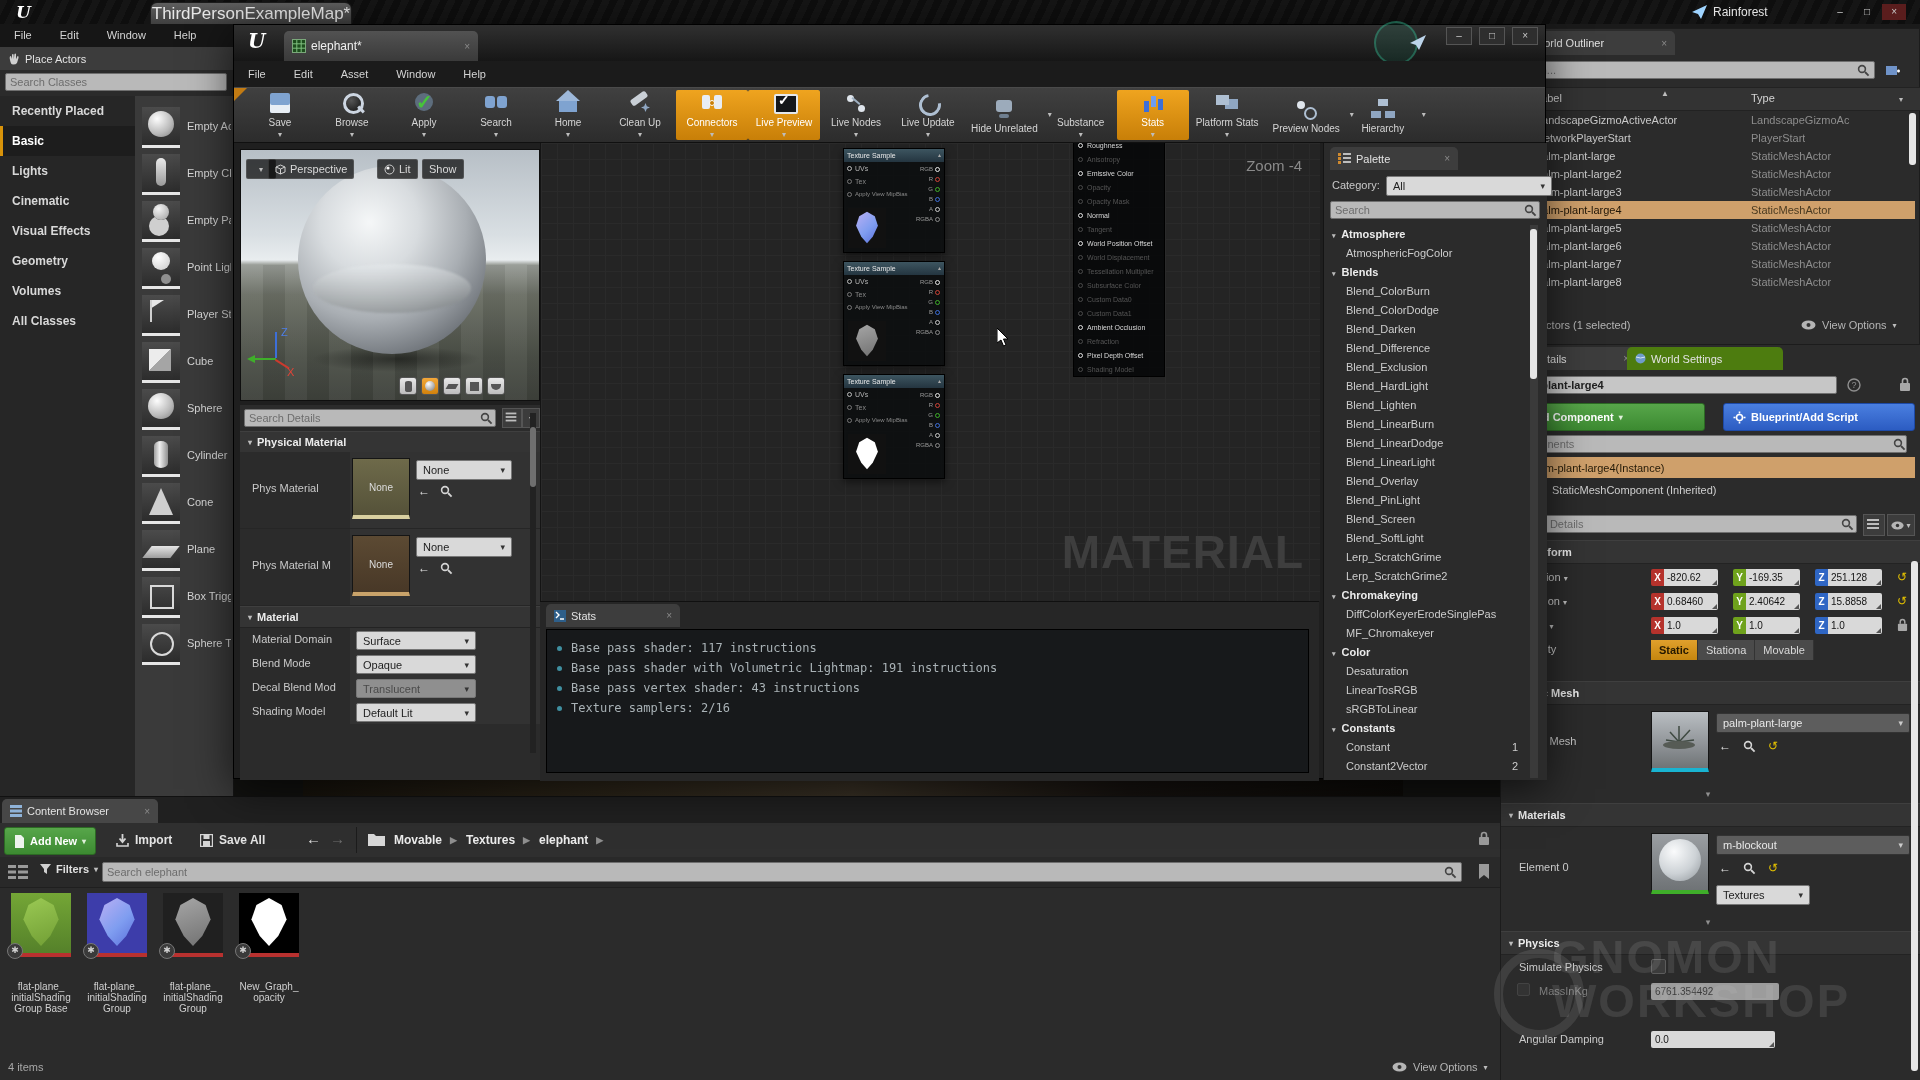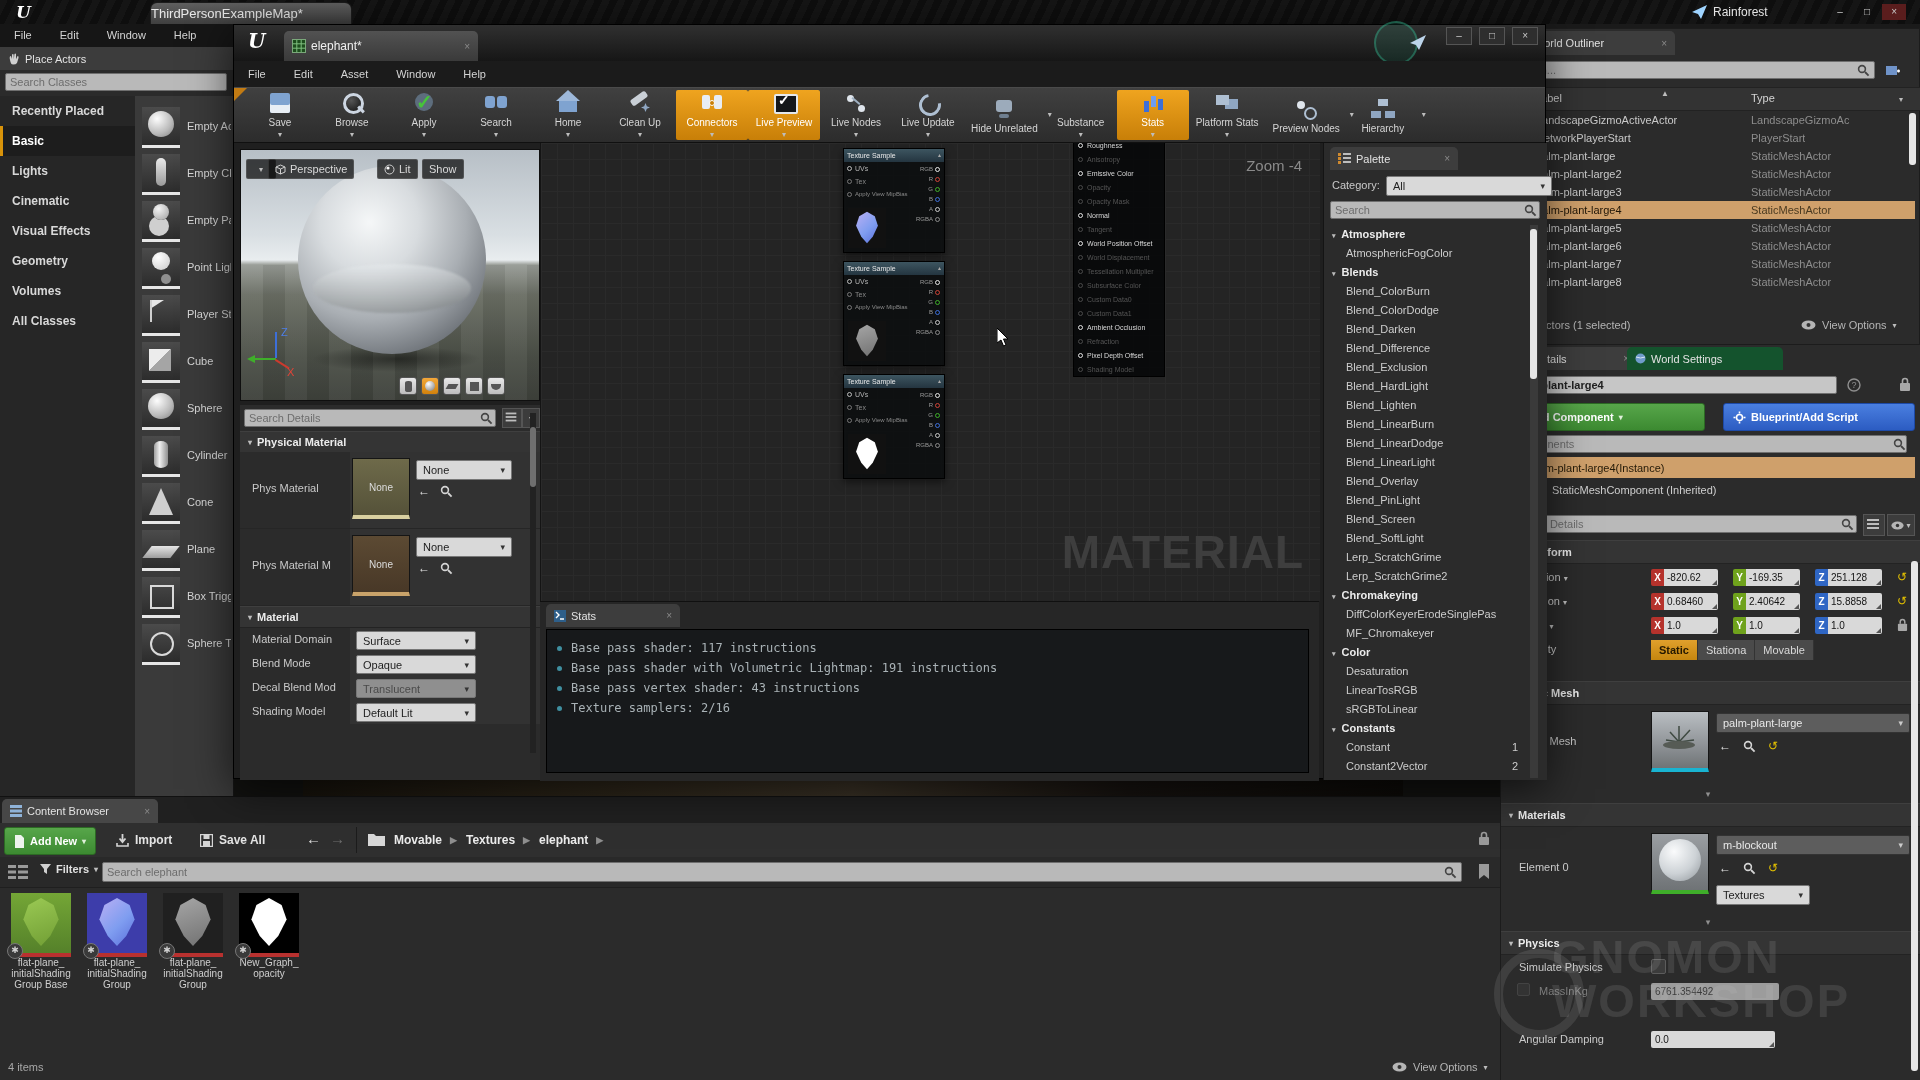--- a/index.html
+++ b/index.html
@@ -5,21 +5,21 @@
   html,body{margin:0;padding:0;background:#000;}
   #root{position:relative;width:1920px;height:1080px;overflow:hidden;background:#1a1a1a;
         font-family:"Liberation Sans",sans-serif;color:#cfcfcf;font-size:11px;-webkit-font-smoothing:antialiased;}
   .a{position:absolute;}
   .nowrap{white-space:nowrap;overflow:hidden;text-overflow:clip;}
   input{font-family:"Liberation Sans",sans-serif;}
   
   #topbar{left:0;top:0;width:1920px;height:24px;background:repeating-linear-gradient(115deg,#151515 0 7px,#0e0e0e 7px 14px);}
   .ue-logo{font-family:"DejaVu Serif",serif;font-style:italic;font-weight:bold;color:#fff;font-size:17px;line-height:22px;}
   .level-tab{background:linear-gradient(#5f5f5f,#3e3e3e);border-radius:7px 7px 0 0;color:#e8e8e8;
-             line-height:22px;font-size:13px;border:1px solid #1c1c1c;border-bottom:none;}
+             text-align:center;line-height:22px;font-size:17px;border:1px solid #1c1c1c;border-bottom:none;}
   .winbtn{display:inline-block;width:24px;height:16px;text-align:center;line-height:15px;color:#c9c9c9;font-size:10px;}
   .winbtn.close{background:#5a1d1d;}
   
   .menubar{background:#161616;display:flex;align-items:center;gap:0;}
   .menu-item{padding:0 14px;line-height:23px;color:#d4d4d4;font-size:11px;}
   
   .panel{background:#2b2b2b;}
   .tab{background:#3d3d3d;border-radius:5px 5px 0 0;display:flex;align-items:center;gap:5px;padding:0 8px;color:#e3e3e3;}
   .tab .x{color:#8a8a8a;margin-left:auto;font-size:10px;}
   .searchbox{background:#b9b9b9;border:1px solid #6f6f6f;border-radius:2px;color:#3a3a3a;font-size:11px;padding:0 4px;height:18px;box-sizing:border-box;width:100%;}
@@ -89,21 +89,21 @@
   .leaf{position:absolute;left:9px;top:4px;width:42px;height:50px;clip-path:polygon(50% 2%,80% 16%,92% 45%,72% 78%,50% 98%,28% 78%,8% 45%,20% 16%);}
   .leaf-green{background:linear-gradient(#74a636,#55812a);}
   .leaf-green .leaf{background:linear-gradient(160deg,#9ccb55,#6f9c33);}
   .leaf-normal{background:#3d3daa;}
   .leaf-normal .leaf{background:linear-gradient(135deg,#c0b2f4,#7f9df0 55%,#5568d8);}
   .leaf-gray{background:#202020;}
   .leaf-gray .leaf{background:linear-gradient(160deg,#a8a8a8,#6f6f6f);}
   .leaf-opacity{background:#000;}
   .leaf-opacity .leaf{background:#fff;}
   .star-badge{position:absolute;left:-4px;bottom:-6px;width:14px;height:14px;border-radius:50%;background:#3a3a3a;border:1px solid #777;color:#cfcfcf;font-size:9px;line-height:13px;text-align:center;}
-  .cb-label{margin-top:0;text-align:center;font-size:10px;line-height:11px;color:#cfcfcf;white-space:pre-line;}
+  .cb-label{margin-top:24px;text-align:center;font-size:10px;line-height:11px;color:#cfcfcf;white-space:pre-line;}
   .bc-item{display:flex;align-items:center;gap:8px;color:#ececec;font-weight:bold;font-size:12px;}
   .bc-item .sep{color:#8f8f8f;font-size:9px;}
   .greenbtn{background:linear-gradient(#57a64a,#3c8a31);border:1px solid #2c6a24;border-radius:3px;color:#fff;font-weight:bold;display:flex;align-items:center;gap:5px;padding:0 9px;}
   
   #matwin{left:233px;top:24px;width:1313px;height:755px;background:#1f1f1f;border:1px solid #000;box-sizing:border-box;box-shadow:0 10px 40px rgba(0,0,0,.65);}
   #mat-titlebar{left:0;top:0;width:100%;height:36px;background:linear-gradient(#303030,#161616);}
   #mat-toolbar{left:0;top:62px;width:100%;height:56px;background:linear-gradient(#404040,#2c2c2c);border-top:1px solid #4a4a4a;border-bottom:1px solid #101010;display:flex;align-items:center;padding-left:10px;box-sizing:border-box;}
   #mat-toolbar::before{content:"";position:absolute;left:0;top:0;border-top:13px solid #c27b13;border-right:13px solid transparent;}
   .tbtn{height:50px;min-width:58px;padding:0 7px;display:flex;flex-direction:column;align-items:center;justify-content:center;gap:2px;color:#d5d5d5;font-size:10px;border-radius:2px;position:relative;}
   .tbtn.active{background:linear-gradient(#efa41f,#c87f08);color:#fff;}
@@ -415,21 +415,21 @@
 
   <div id="rdetails" class="a panel">
     <div class="a tab" style="left:8px;top:2px;width:112px;height:23px;">
       <svg width="11" height="11" viewBox="0 0 11 11">
           <circle cx="5.5" cy="5.5" r="5" fill="#3a7abc"></circle>
           <text x="5.5" y="8.4" font-size="8" fill="#fff" text-anchor="middle" font-family="Liberation Serif">i</text>
         </svg>
       <span>Details</span>
         <span class="x">×</span>
     </div>
-    <div class="a tab" style="left:126px;top:2px;width:140px;height:23px;background:#14532d;">
+    <div class="a tab" style="left:126px;top:2px;width:140px;height:23px;background:#4d7c0f;">
       <svg width="11" height="11" viewBox="0 0 11 11">
           <circle cx="5.5" cy="5.5" r="5" fill="#6f9ccb"></circle>
           <path d="M1 4 Q5.5 6 10 4" stroke="#d9e6f2" fill="none"></path>
         </svg>
       <span class="nowrap">World Settings</span>
     </div>
     <input class="a searchbox" style="left: 6px; top: 31px; width: 330px; background: rgb(198, 198, 198); font-weight: bold; color: rgb(34, 34, 34);" value="palm-plant-large4">
     <svg class="a" style="left:346px;top:33px;" width="14" height="14" viewBox="0 0 14 14">
         <circle cx="7" cy="7" r="6" fill="none" stroke="#8f8f8f" stroke-width="1.4"></circle>
         <text x="7" y="10" font-size="9" fill="#8f8f8f" text-anchor="middle">?</text>

